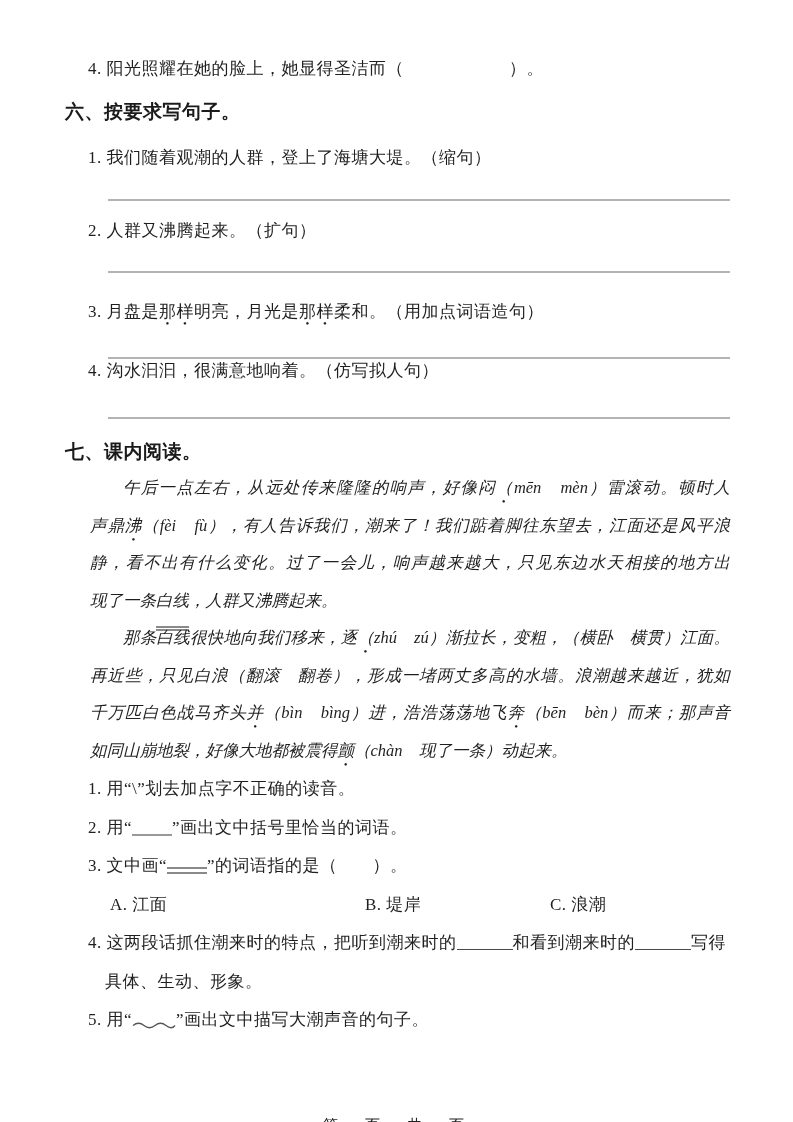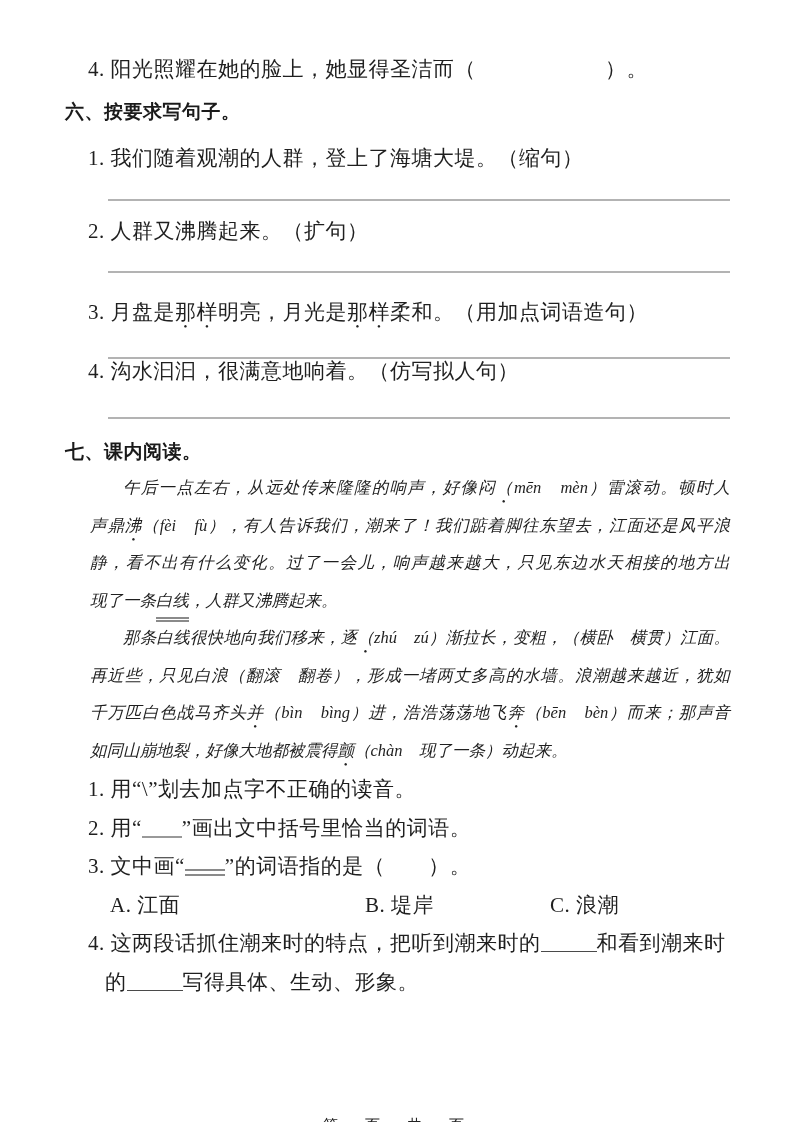--- a/index.html
+++ b/index.html
@@ -8,21 +8,21 @@
     width: 793px; height: 1122px;
     font-family: "Liberation Serif", "DejaVu Serif", serif;
     color: #1f1f1f;
     position: relative;
     overflow: hidden;
   }
   .page { width: 793px; height: 1122px; position: relative; background: #fff; }
   .content { padding: 57px 63px 0 65px; }
 
   .q {
-    font-size: 21px;
+    font-size: 17px;
     line-height: 24px;
     letter-spacing: 0.5px;
     margin-left: 23px;
   }
   .sec {
     font-family: "Liberation Sans", "DejaVu Sans", sans-serif;
     font-size: 19px;
     font-weight: bold;
     line-height: 26px;
     color: #1a1a1a;
@@ -61,21 +61,21 @@
     position: absolute;
     left: 50%; transform: translateX(-50%);
     bottom: -10px;
     font-size: 11px;
     line-height: 11px;
     color: #222;
     font-style: normal;
   }
   .q .dot::after { bottom: -8px; }
 
-  .wx { border-bottom: 5px double #8a8a8a; padding-bottom: 7px; }
+  .wx { border-bottom: 5px double #8a8a8a; padding-bottom: 16px; }
 
   .q7s { margin-top: 1px; }
   .q7s .q { line-height: 38.5px; }
   .q.hang { padding-left: 17px; text-indent: -17px; }
 
   .options { margin-left: 45px; }
   .optA { display: inline-block; width: 255px; }
   .optB { display: inline-block; width: 185px; }
   .optC { display: inline-block; }
 
@@ -140,18 +140,21 @@
       <div class="pline"><span>千万匹白色战马齐头</span><span class="dot">并</span><span>（bìn　bìng）进，浩浩荡荡地飞</span><span class="dot">奔</span><span>（bēn　bèn）而来；那声音</span></div>
       <div class="pline last"><span>如同山崩地裂，好像大地都被震得</span><span class="dot">颤</span><span>（chàn　现了一条）动起来。</span></div>
     </div>
 
     <div class="q7s">
       <p class="q">1. 用“\”划去加点字不正确的读音。</p>
       <p class="q"><span>2. 用“</span><span class="mark-line"></span><span>”画出文中括号里恰当的词语。</span></p>
       <p class="q"><span>3. 文中画“</span><span class="mark-double"></span><span>”的词语指的是（　　）。</span></p>
       <p class="q options"><span class="optA">A. 江面</span><span class="optB">B. 堤岸</span><span class="optC">C. 浪潮</span></p>
       <p class="q hang"><span>4. 这两段话抓住潮来时的特点，把听到潮来时的</span><span class="blank-s"></span><span>和看到潮来时的</span><span class="blank-s"></span><span>写得具体、生动、形象。</span></p>
+      <p class="q"><span>5. 用“</span><span class="mark-wavy"><svg width="44" height="10" viewBox="0 0 44 10">
+              <path d="M1 5.5 Q 6.5 1 12 5.5 T 23 5.5 T 34 5.5 T 43 5.5" fill="none" stroke="#555" stroke-width="1.3"></path>
+            </svg></span><span>”画出文中描写大潮声音的句子。</span></p>
     </div>
 
   </div>
 
   <div class="footer">第　页　共　页</div>
 </div>
 
 </body></html>

